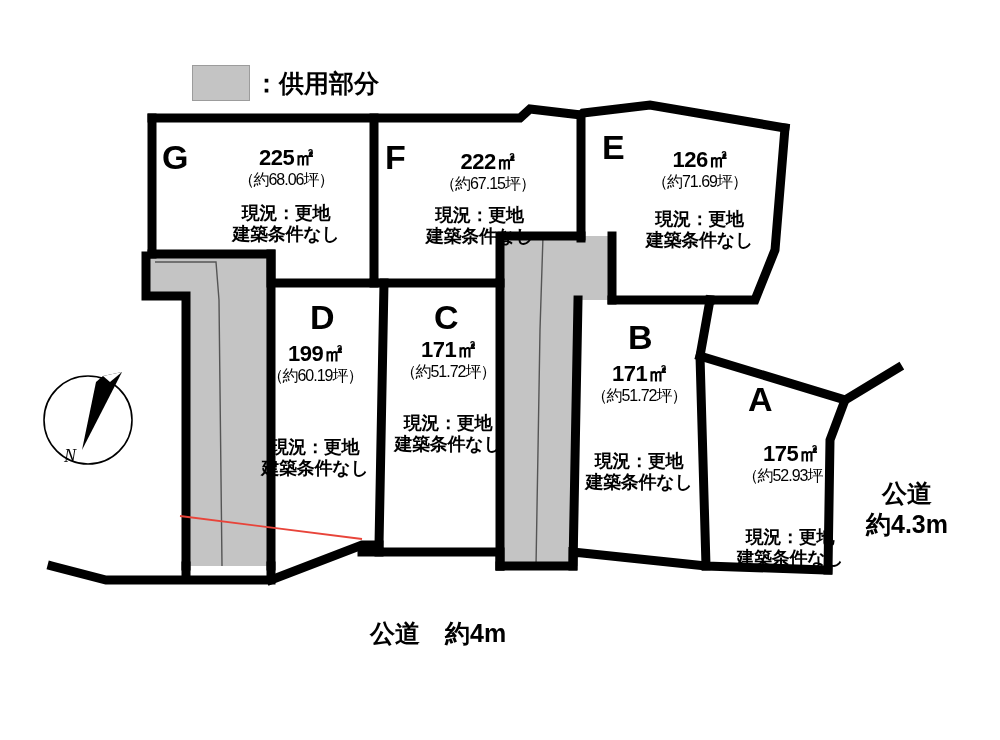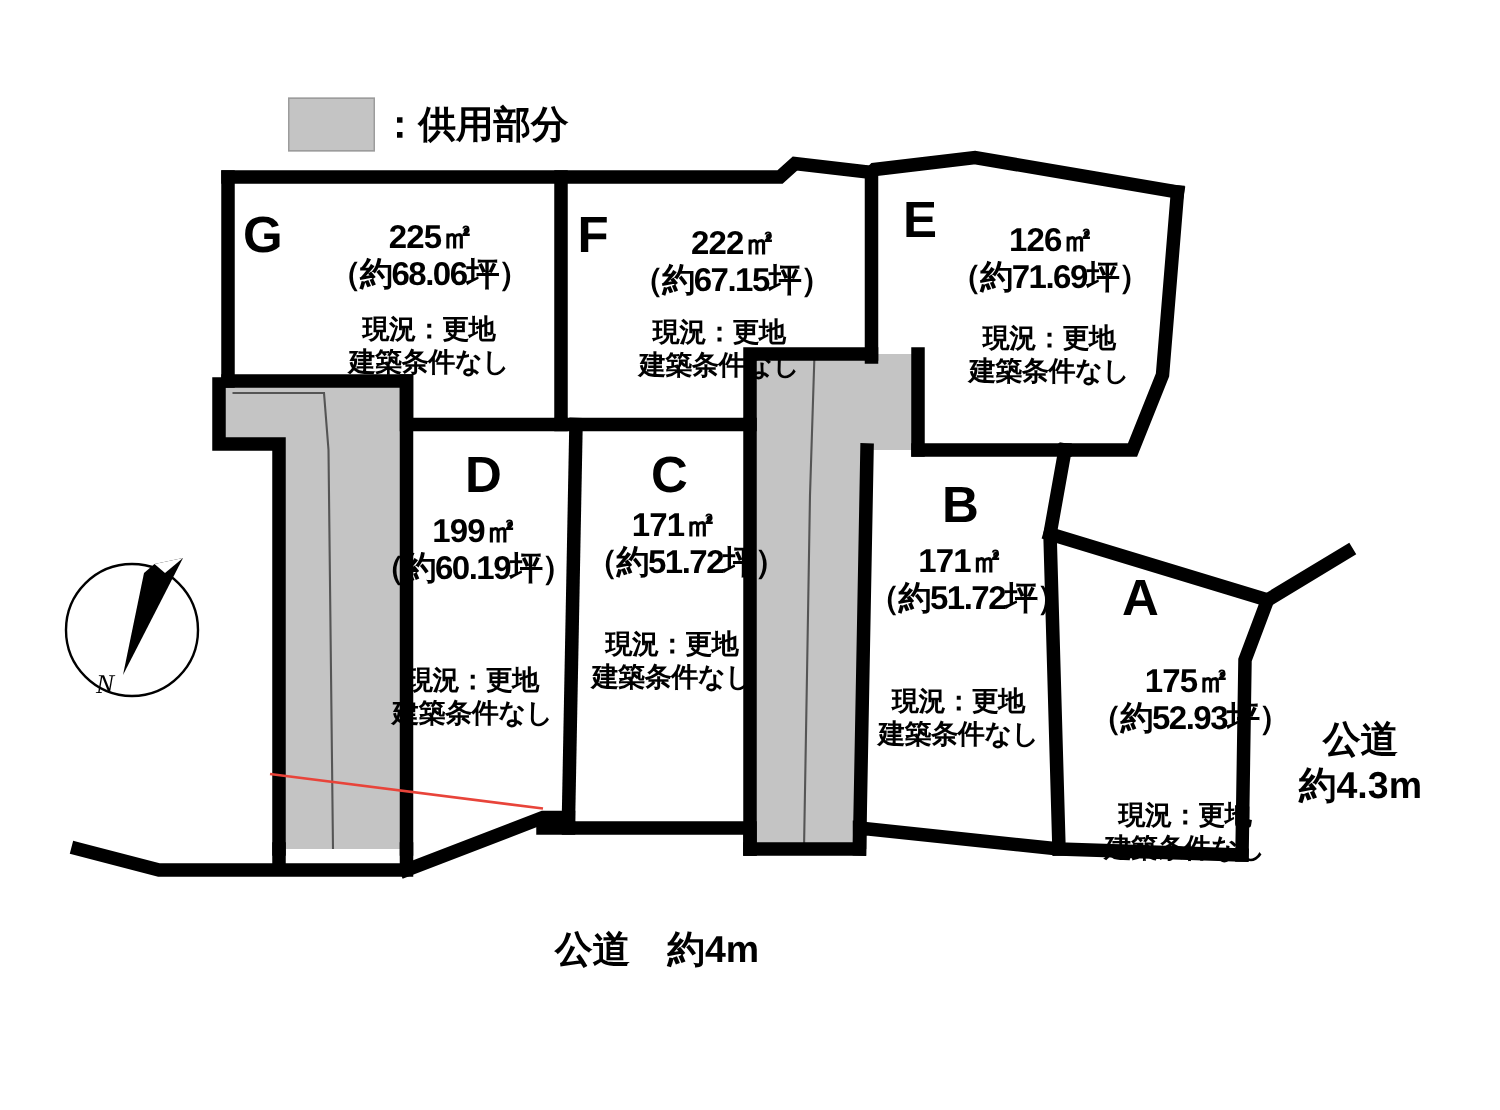--- a/index.html
+++ b/index.html
@@ -62,22 +62,22 @@
     line-height: 1.12;
   }
   .lot-area .unit { font-size: 22px; }
   .lot-area sup {
     font-size: 10px;
     vertical-align: super;
     line-height: 0;
     margin-left: -8px;
   }
   .lot-tsubo {
-    font-size: 22px;
-    font-weight: 700;
+    font-size: 16px;
+    font-weight: 400;
     letter-spacing: -1px;
     line-height: 1.12;
   }
   .lot-note {
     font-size: 18px;
     font-weight: 700;
     line-height: 1.22;
     letter-spacing: -0.3px;
   }
 

